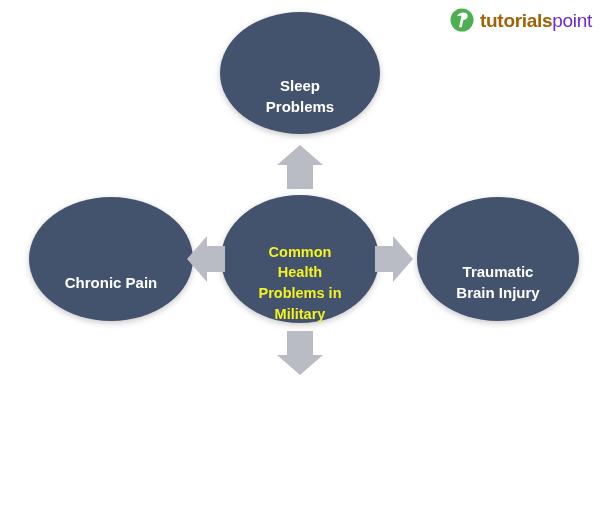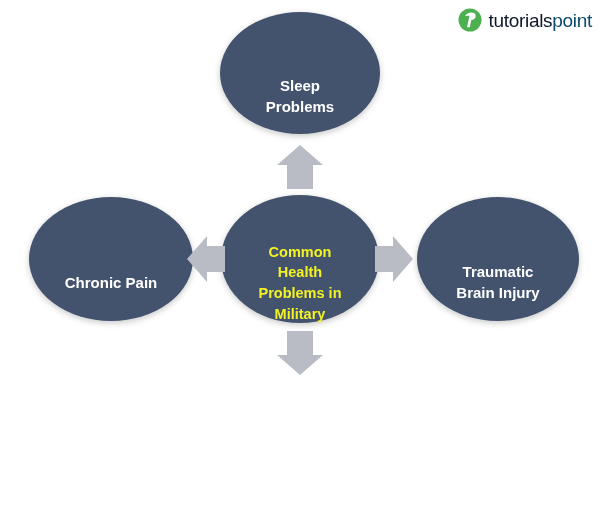--- a/index.html
+++ b/index.html
@@ -36,22 +36,22 @@
     flex: 0 0 24px;
     display: block;
   }
   .brand-wordmark {
     font-size: 19px;
     font-weight: 700;
     letter-spacing: -0.3px;
     line-height: 1;
     white-space: nowrap;
   }
-  .brand-word-a { color: #0f172a; font-weight: 400; }
-  .brand-word-b { color: #0c4a6e; font-weight: 400; }
+  .brand-word-a { color: #a16207; font-weight: 700; }
+  .brand-word-b { color: #6d28d9; font-weight: 400; }
 
   
   .node {
     position: absolute;
     box-sizing: border-box;
     border-radius: 50%;
     background: #43536d;
     box-shadow: 0 2px 6px rgba(0,0,0,0.22);
     display: flex;
     align-items: center;

